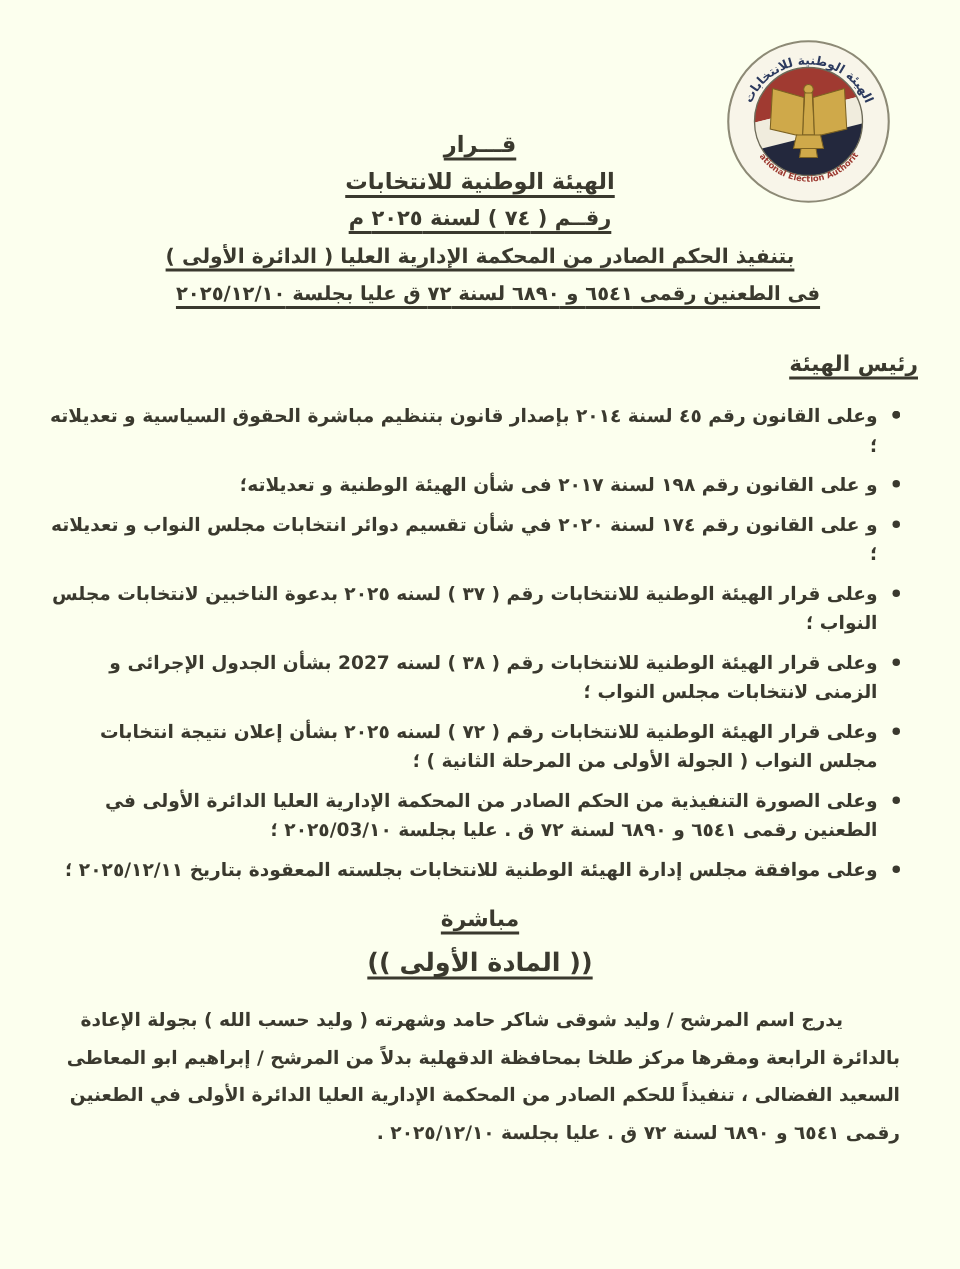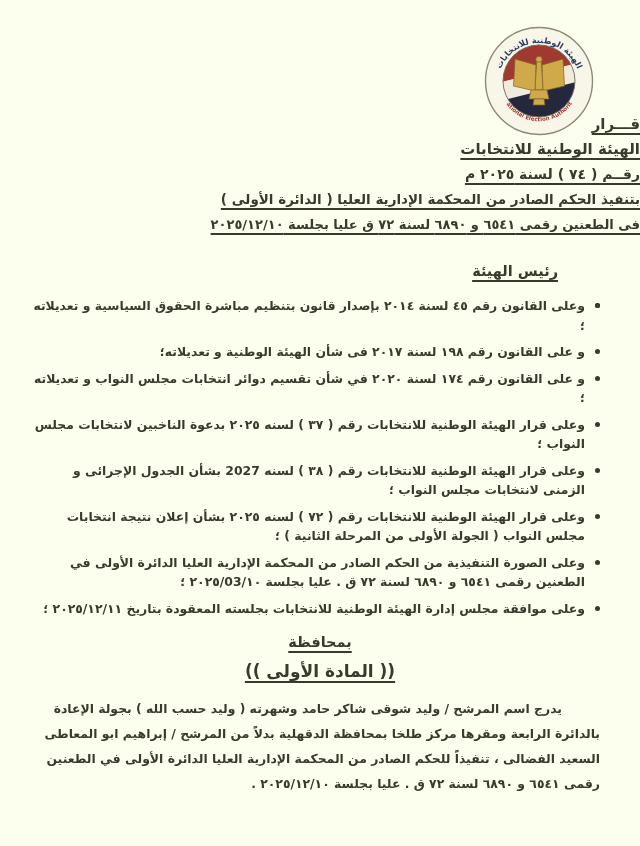--- a/index.html
+++ b/index.html
@@ -8,29 +8,29 @@
     width:640px;height:846px;
     background:#fcffee;
     color:#3a392e;
     font-family:"DejaVu Sans",sans-serif;
     font-weight:bold;
     direction:rtl;
     overflow:hidden;
   }
   .logo{position:absolute;top:26px;right:46px;width:110px;height:110px;}
   .logo svg{width:110px;height:110px;display:block;}
-  .header{padding-top:112px;}
+  .header{padding-top:84px;text-align:center;}
   .h-line{line-height:25px;}
   .u{text-decoration:underline;text-underline-offset:4px;text-decoration-thickness:1.5px;}
   .h1{font-size:15px;letter-spacing:1px;}
   .h2{font-size:15px;}
   .h3{font-size:14px;}
   .h4{font-size:13.5px;}
   .h5{font-size:13px;margin-left:24px;}
-  .chairman{margin:26px 82px 0 0;font-size:14.5px;display:inline-block;}
+  .chairman{margin:26px 28px 0 0;font-size:14.5px;display:inline-block;}
   .chairman-wrap{text-align:right;}
   .preamble{list-style:none;margin:16px 0 0 0;padding:0 40px 0 28px;}
   .preamble li{
     position:relative;
     padding-right:15px;
     margin-bottom:7px;
     font-size:12.4px;
     line-height:19.5px;
     text-align:right;
   }
@@ -106,17 +106,17 @@
     <li><span class="blt"></span><span>وعلى القانون رقم ٤٥ لسنة ٢٠١٤ بإصدار قانون بتنظيم مباشرة الحقوق السياسية و تعديلاته ؛</span></li>
     <li><span class="blt"></span><span>و على القانون رقم ١٩٨ لسنة ٢٠١٧ فى شأن الهيئة الوطنية و تعديلاته؛</span></li>
     <li><span class="blt"></span><span>و على القانون رقم ١٧٤ لسنة ٢٠٢٠ في شأن تقسيم دوائر انتخابات مجلس النواب و تعديلاته ؛</span></li>
     <li><span class="blt"></span><span>وعلى قرار الهيئة الوطنية للانتخابات رقم ( ٣٧ ) لسنه ٢٠٢٥ بدعوة الناخبين لانتخابات مجلس النواب ؛</span></li>
     <li><span class="blt"></span><span>وعلى قرار الهيئة الوطنية للانتخابات رقم ( ٣٨ ) لسنه 2027 بشأن الجدول الإجرائى و الزمنى لانتخابات مجلس النواب ؛</span></li>
     <li><span class="blt"></span><span>وعلى قرار الهيئة الوطنية للانتخابات رقم ( ٧٢ ) لسنه ٢٠٢٥ بشأن إعلان نتيجة انتخابات مجلس النواب ( الجولة الأولى من المرحلة الثانية ) ؛</span></li>
     <li><span class="blt"></span><span>وعلى الصورة التنفيذية من الحكم الصادر من المحكمة الإدارية العليا الدائرة الأولى في الطعنين رقمى ٦٥٤١ و ٦٨٩٠ لسنة ٧٢ ق . عليا بجلسة ٢٠٢٥/03/١٠ ؛</span></li>
     <li><span class="blt"></span><span>وعلى موافقة مجلس إدارة الهيئة الوطنية للانتخابات بجلسته المعقودة بتاريخ ٢٠٢٥/١٢/١١ ؛</span></li>
   </ul>
 
-  <div class="decides u">بمحافظة</div>
+  <div class="decides u">مباشرة</div>
   <div class="article-heading u">(( المادة الأولى ))</div>
   <p class="article-text">يدرج اسم المرشح / وليد شوقى شاكر حامد وشهرته ( وليد حسب الله ) بجولة الإعادة بالدائرة الرابعة ومقرها مركز طلخا بمحافظة الدقهلية بدلاً من المرشح / إبراهيم ابو المعاطى السعيد الفضالى ، تنفيذاً للحكم الصادر من المحكمة الإدارية العليا الدائرة الأولى في الطعنين رقمى ٦٥٤١ و ٦٨٩٠ لسنة ٧٢ ق . عليا بجلسة ٢٠٢٥/١٢/١٠ .</p>
 
 </div>
 
 </body></html>

